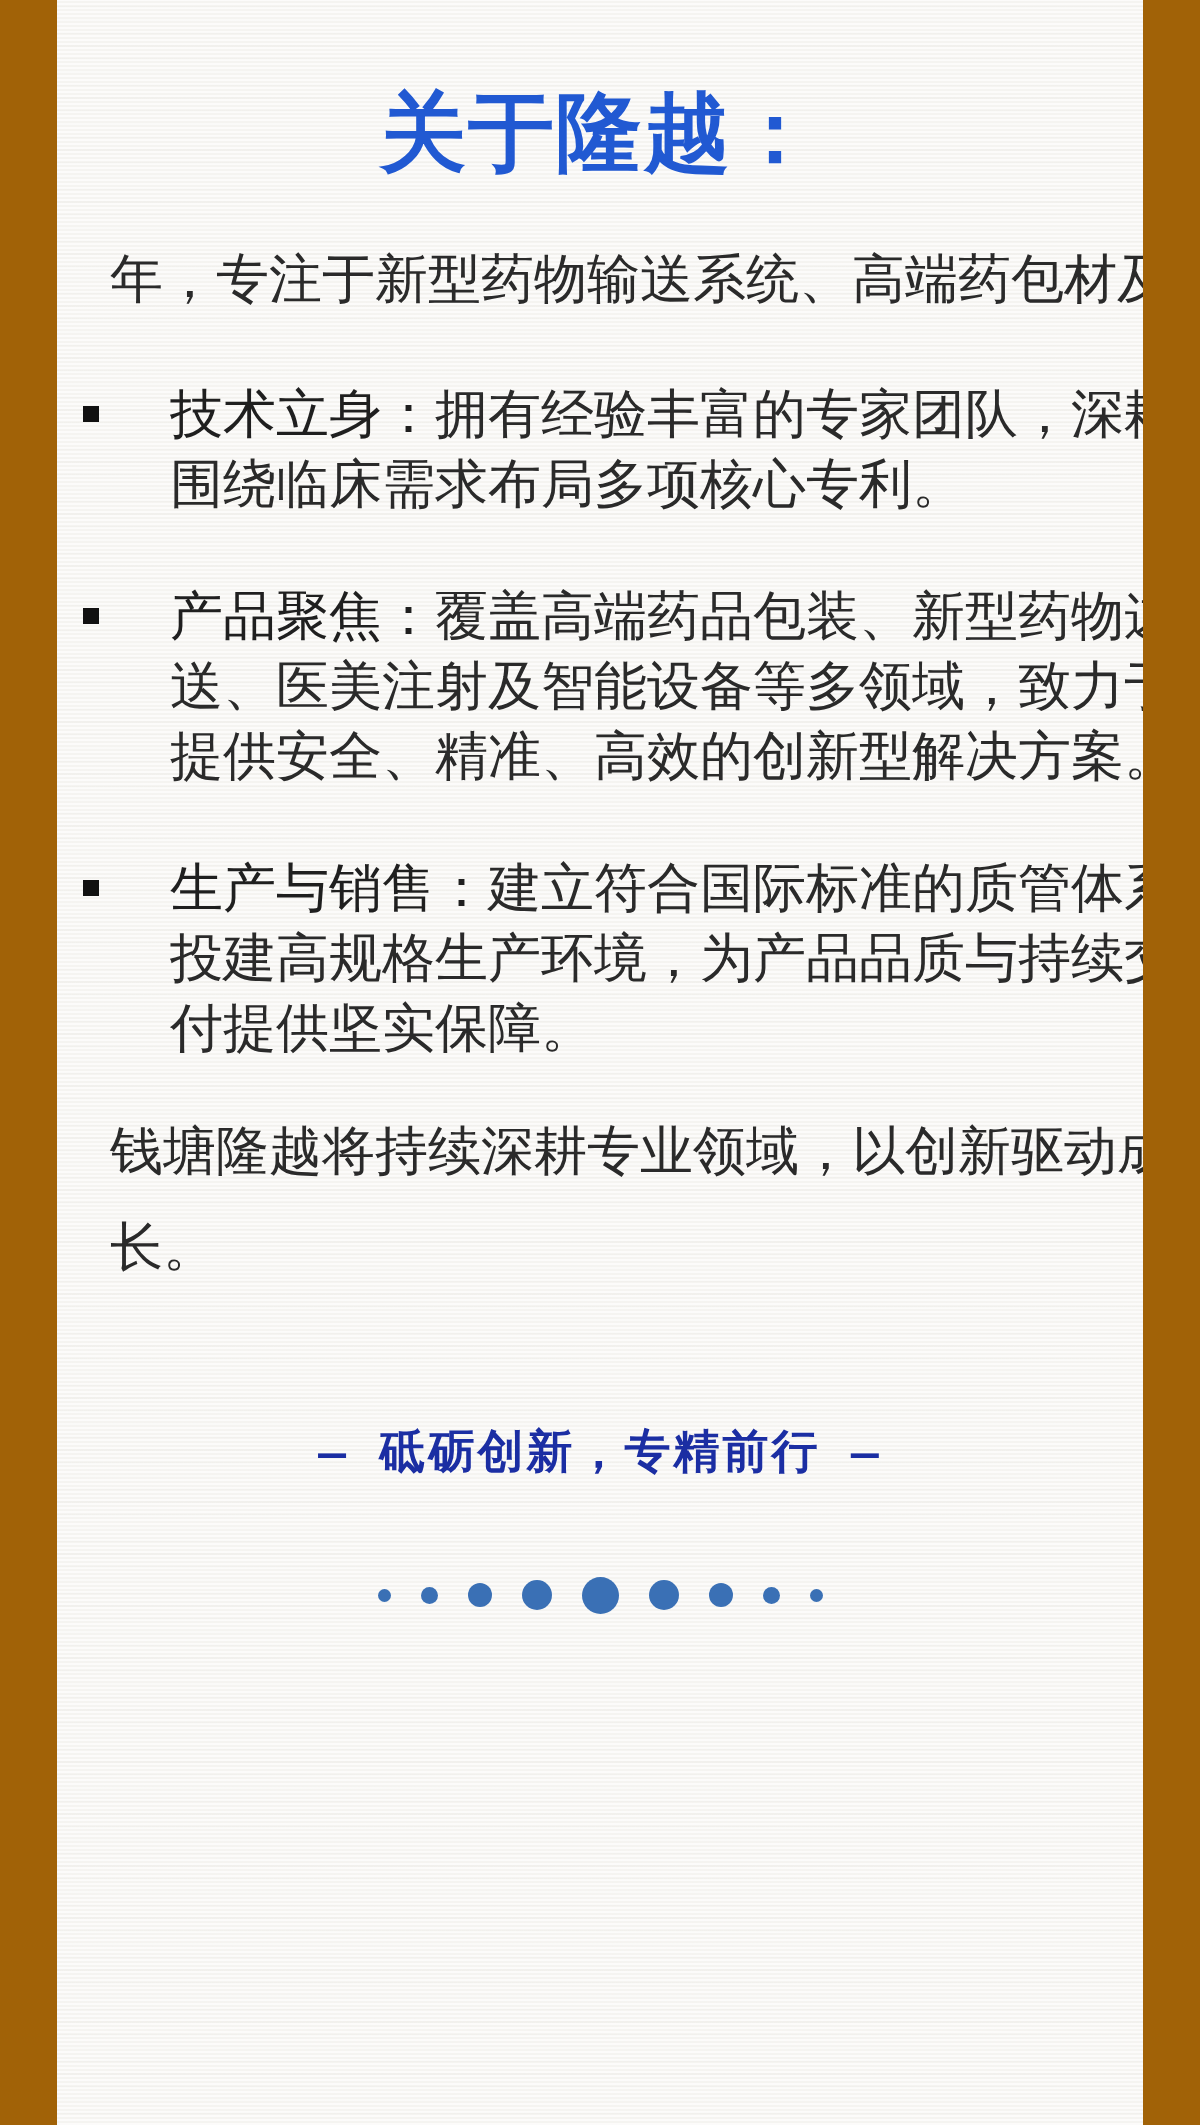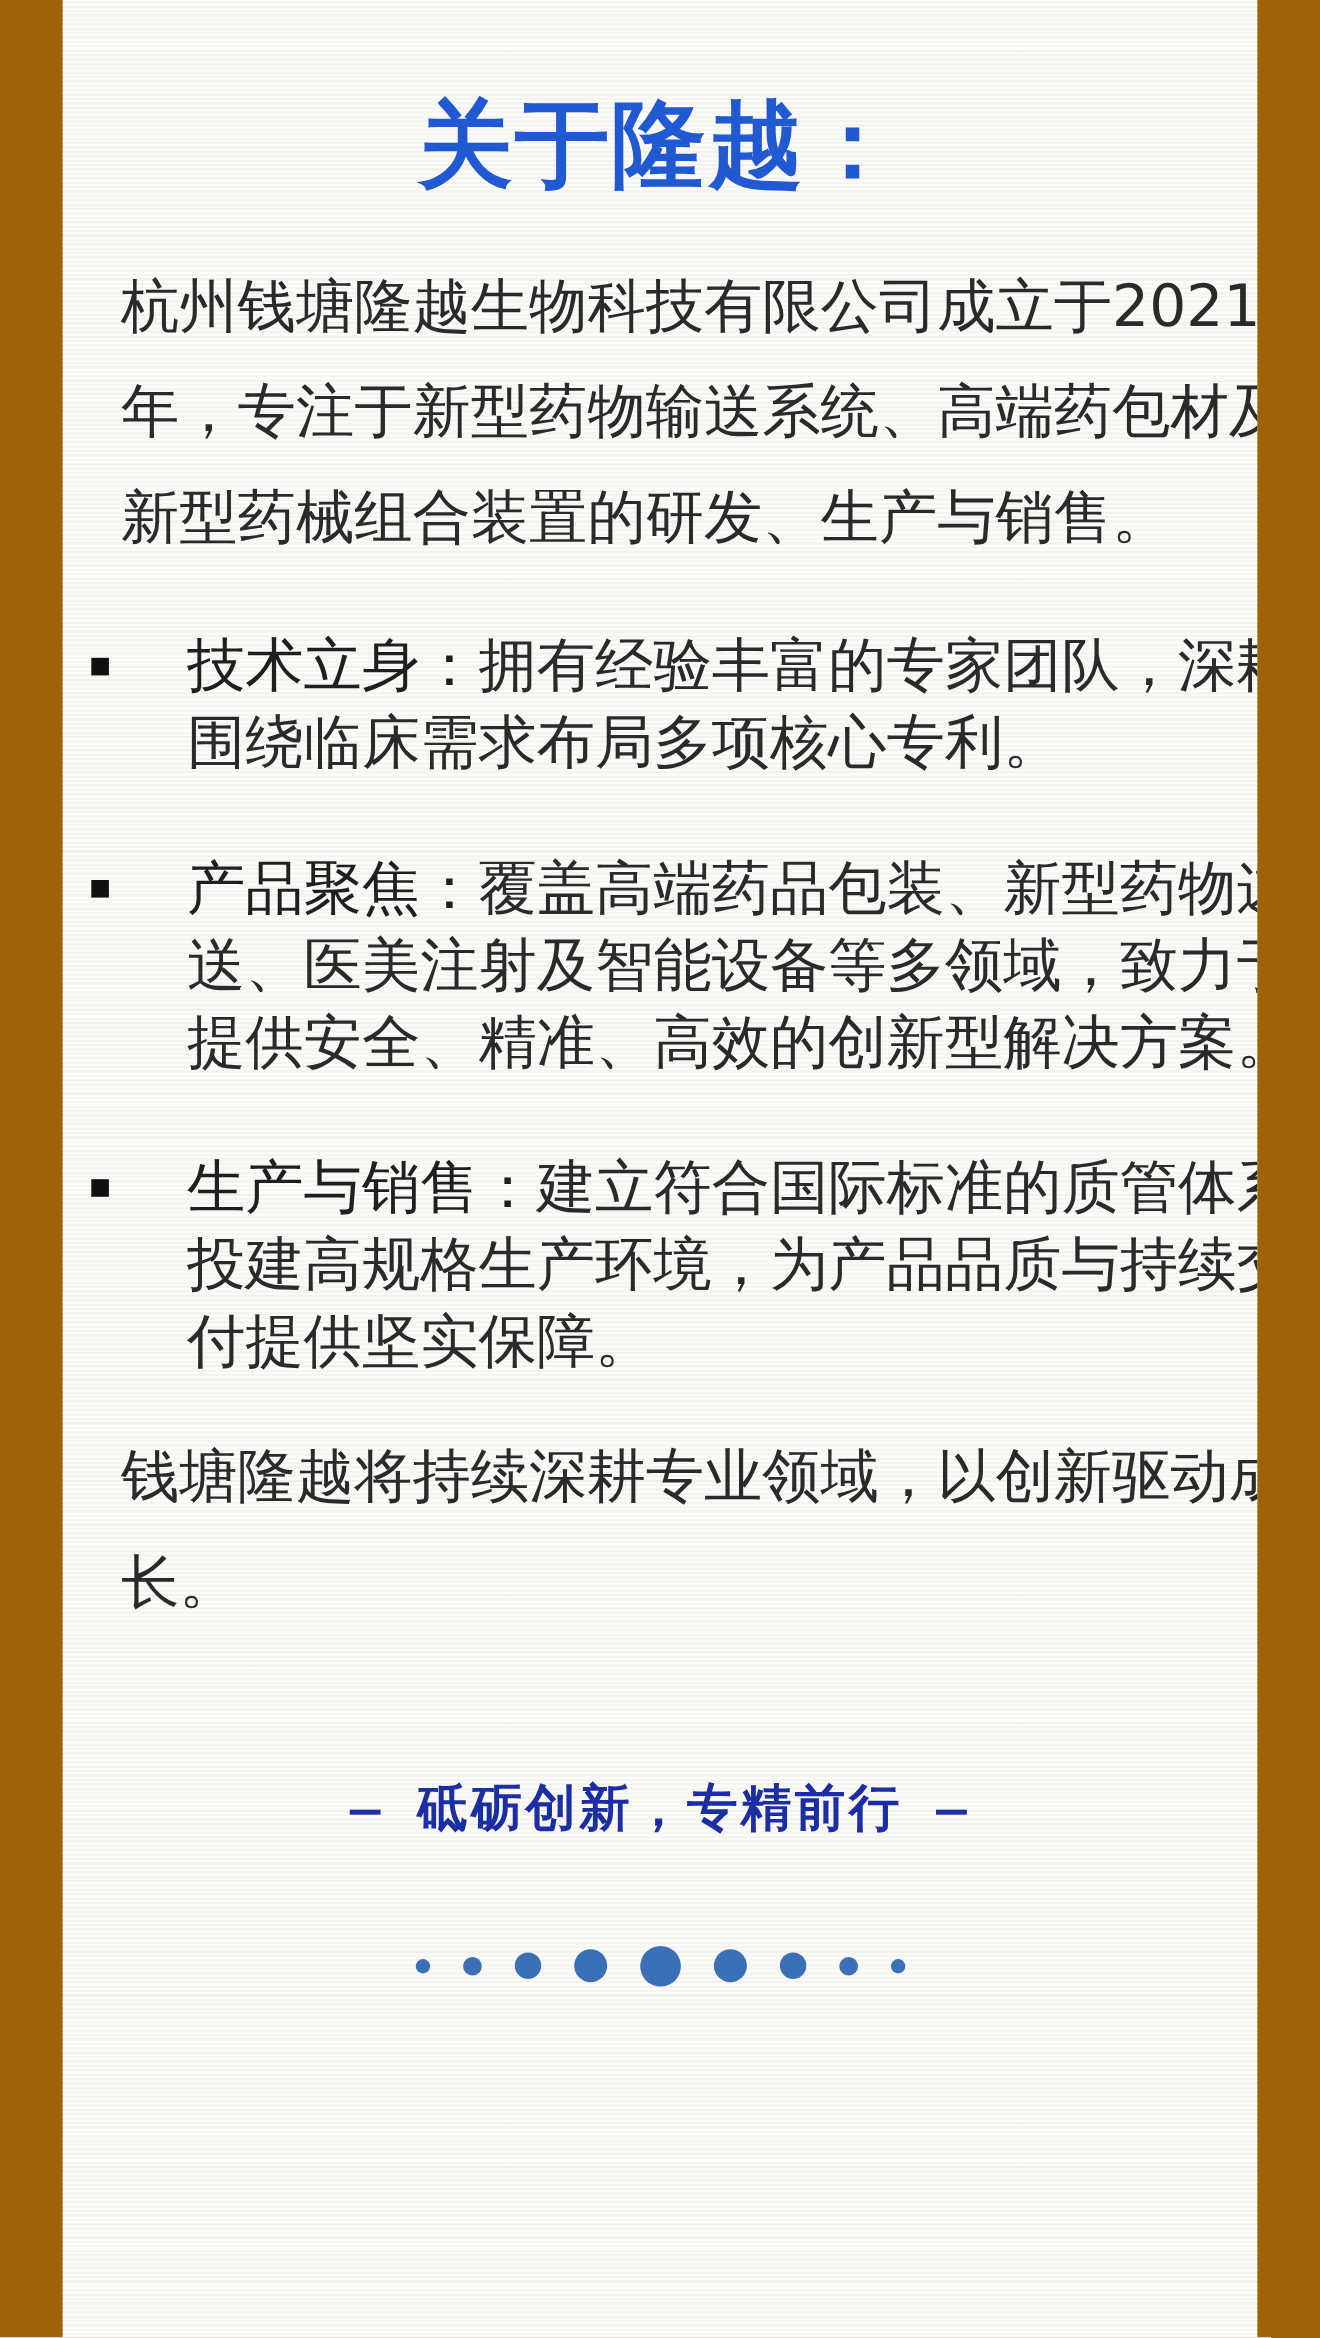--- a/index.html
+++ b/index.html
@@ -39,23 +39,21 @@
 <body>
 
 <div class="viewport">
   <div class="paper">
 
     <h1 class="title">
       <span class="title-line">关于隆越：</span>
     </h1>
 
     <p class="para intro">
-      <span class="pline">杭州钱塘隆越生物科技有限公司成立于2021</span>
       <span class="pline">年，专注于新型药物输送系统、高端药包材及</span>
-      <span class="pline">新型药械组合装置的研发、生产与销售。</span>
     </p>
 
     <div class="bullet bullet-1">
       <span class="marker"></span>
       <span class="pline"><b class="blead">技术立身：</b><span>拥有经验丰富的专家团队，深耕</span></span>
       <span class="pline">围绕临床需求布局多项核心专利。</span>
     </div>
 
     <div class="bullet bullet-2">
       <span class="marker"></span>

